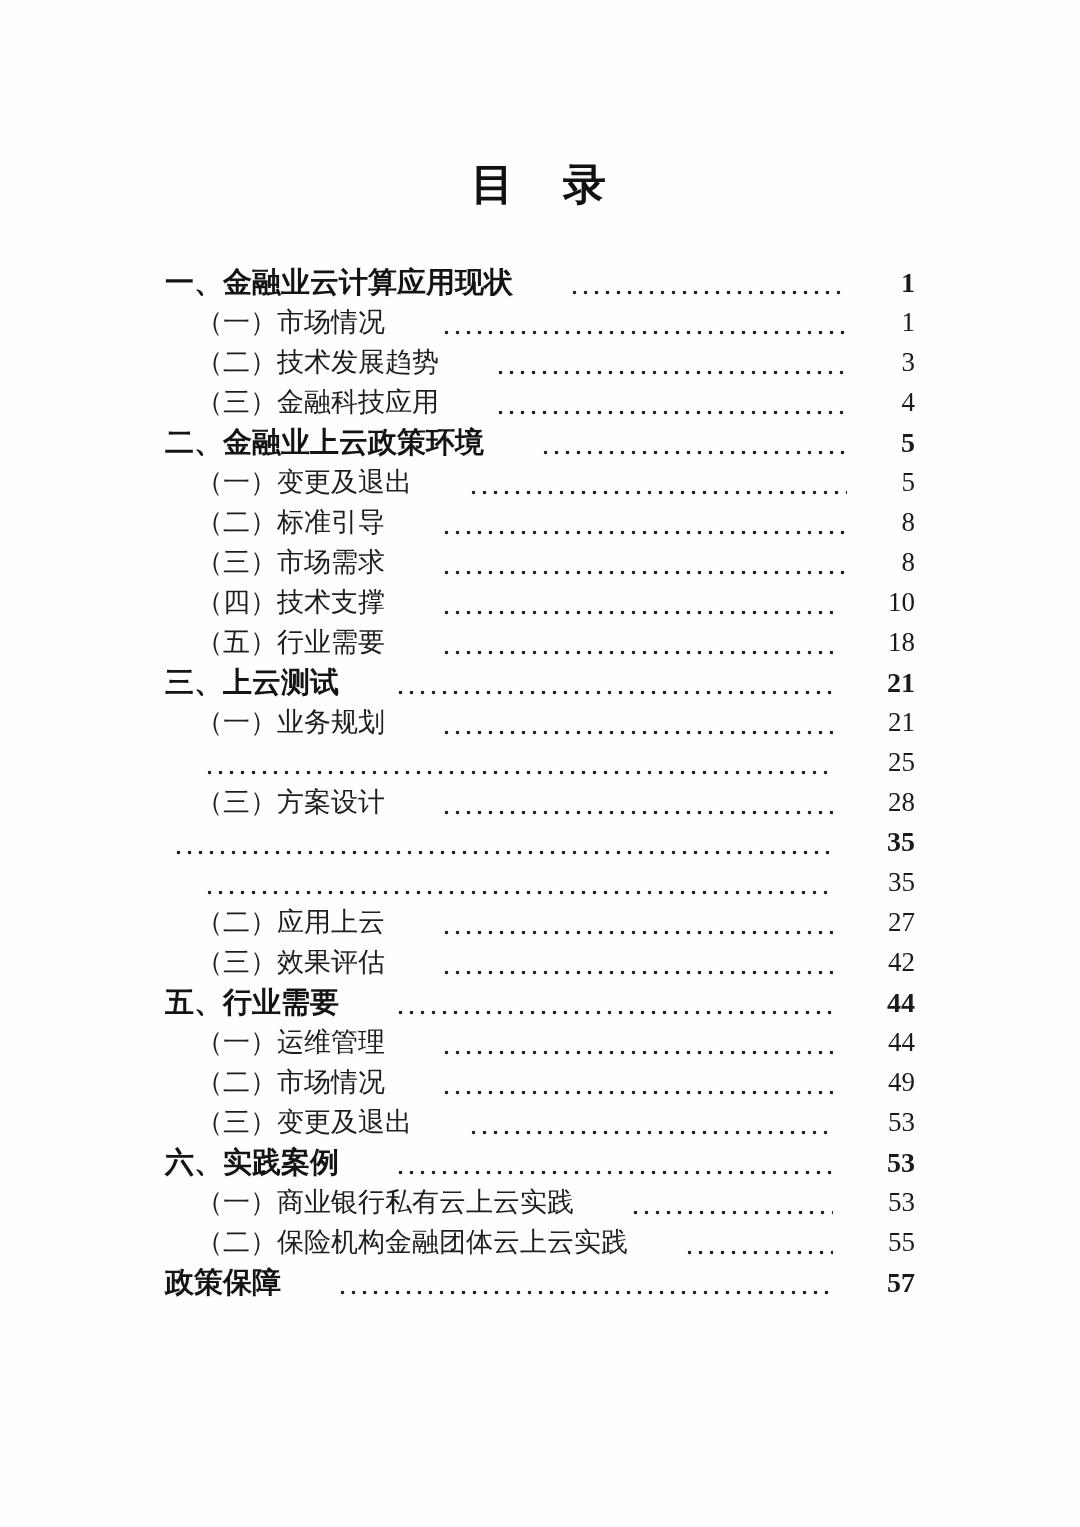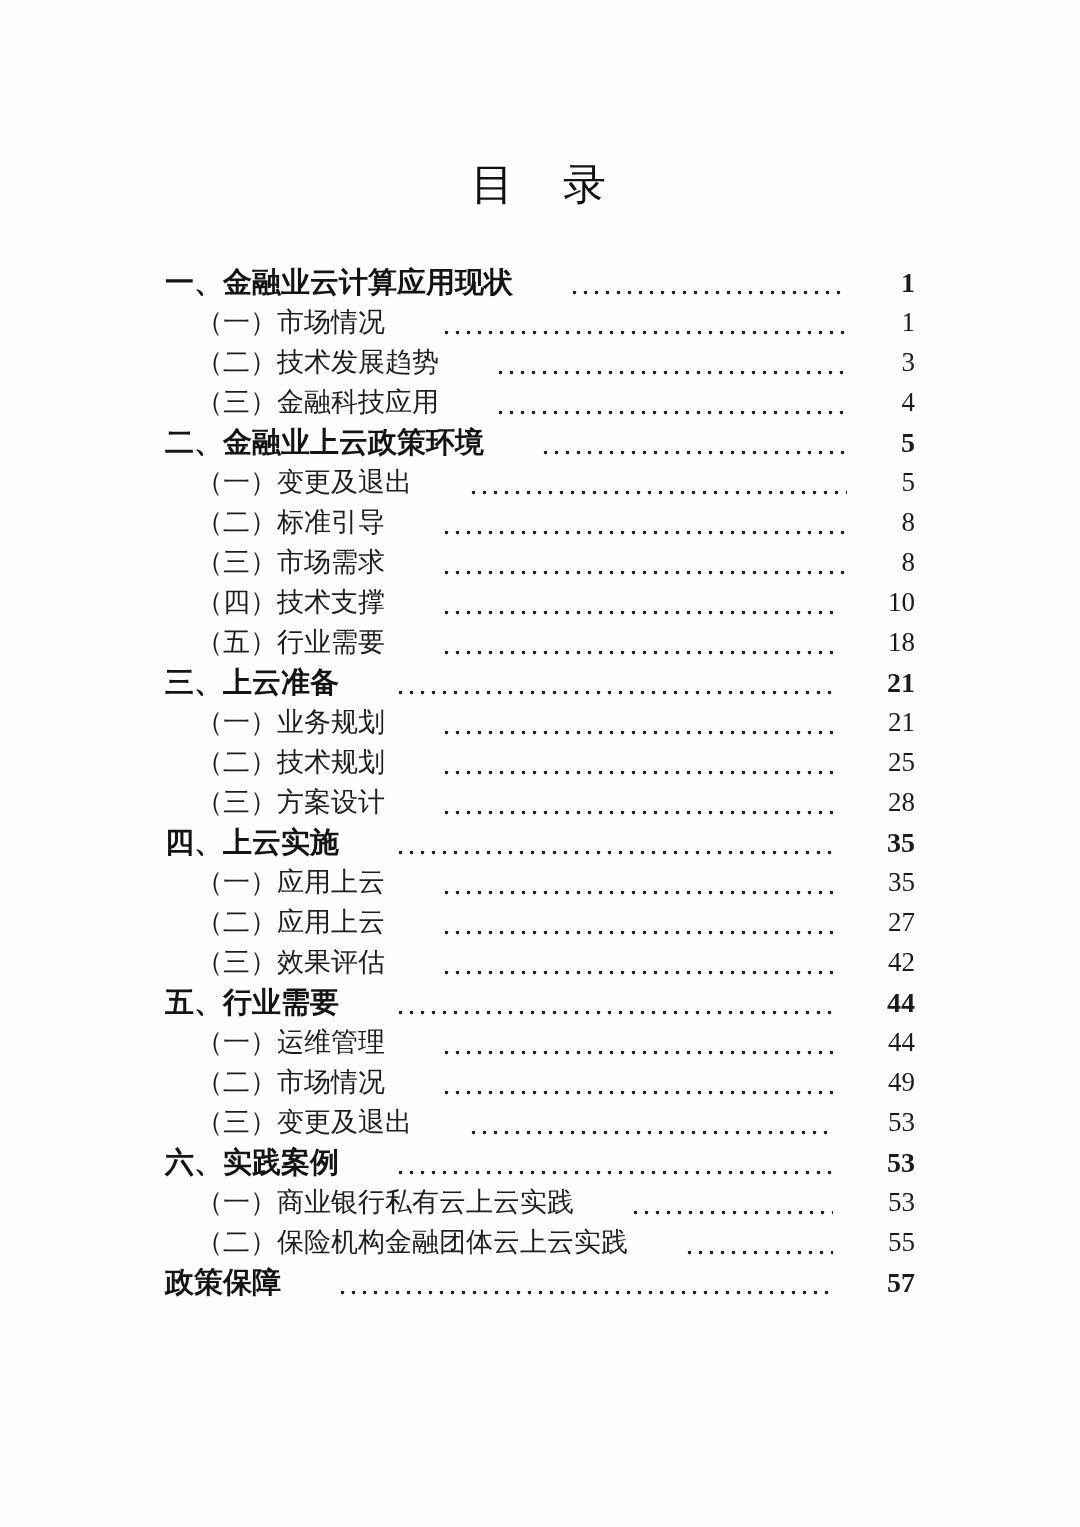--- a/index.html
+++ b/index.html
@@ -19,21 +19,21 @@
   }
   .doc-title {
     position: absolute;
     top: 156px;
     left: 0;
     width: 100%;
     margin: 0;
     text-align: center;
     font-family: "Liberation Serif", serif;
     font-size: 43px;
-    font-weight: 400;
+    font-weight: 700;
     letter-spacing: 3px;
     color: #111111;
   }
   .toc {
     position: absolute;
     top: 262px;
     left: 165px;
     width: 750px;
   }
   .toc-row {
@@ -143,51 +143,48 @@
     <span class="toc-page">10</span>
   </div>
 
   <div class="toc-row level-2">
     <span class="toc-label">（五）行业需要</span>
     <span class="toc-leader"></span>
     <span class="toc-page">18</span>
   </div>
 
   <div class="toc-row level-1">
-    <span class="toc-label">三、上云准备</span>
+    <span class="toc-label">三、上云测试</span>
     <span class="toc-leader"></span>
     <span class="toc-page">21</span>
   </div>
 
   <div class="toc-row level-2">
     <span class="toc-label">（一）业务规划</span>
     <span class="toc-leader"></span>
     <span class="toc-page">21</span>
   </div>
 
   <div class="toc-row level-2">
-    <span class="toc-label">（二）技术规划</span>
     <span class="toc-leader"></span>
     <span class="toc-page">25</span>
   </div>
 
   <div class="toc-row level-2">
     <span class="toc-label">（三）方案设计</span>
     <span class="toc-leader"></span>
     <span class="toc-page">28</span>
   </div>
 
   <div class="toc-row level-1">
-    <span class="toc-label">四、上云实施</span>
     <span class="toc-leader"></span>
     <span class="toc-page">35</span>
   </div>
 
   <div class="toc-row level-2">
-    <span class="toc-label">（一）应用上云</span>
     <span class="toc-leader"></span>
     <span class="toc-page">35</span>
   </div>
 
   <div class="toc-row level-2">
     <span class="toc-label">（二）应用上云</span>
     <span class="toc-leader"></span>
     <span class="toc-page">27</span>
   </div>
 

